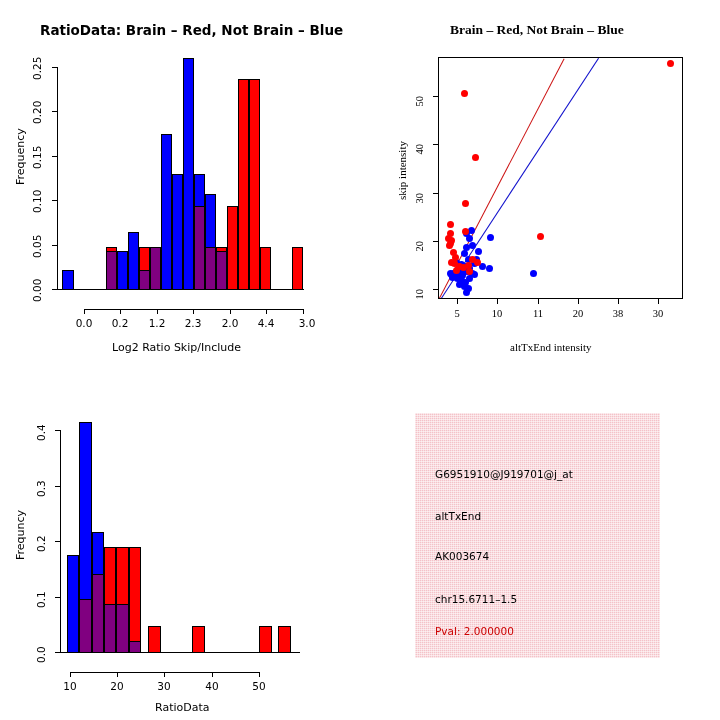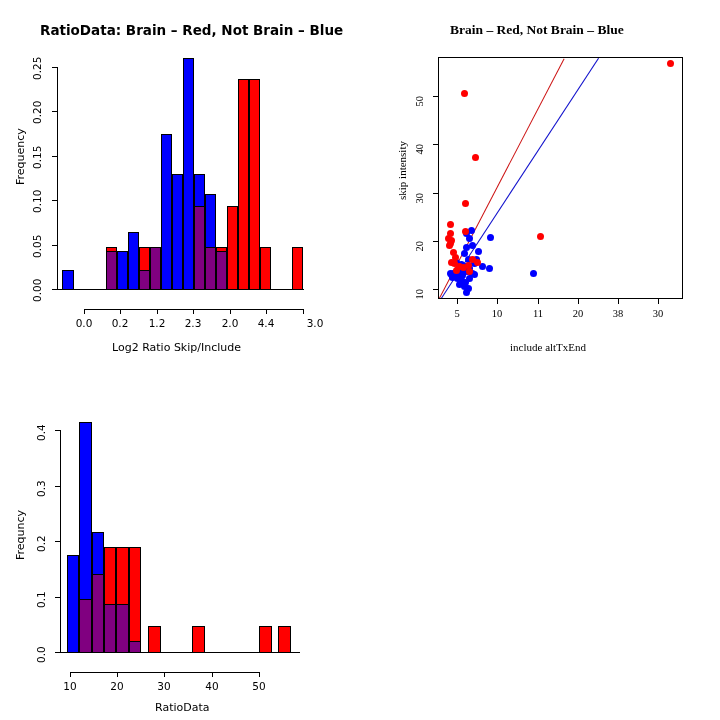--- a/index.html
+++ b/index.html
@@ -171,30 +171,30 @@
     <div class="tickmark" style="left:230px;top:309px;width:1px;height:5px;"></div>
     <div class="tickmark" style="left:266px;top:309px;width:1px;height:5px;"></div>
     <div class="tickmark" style="left:303px;top:309px;width:1px;height:5px;"></div>
 
     <div class="ticklab" style="left:69px;top:317px;width:30px;">0.0</div>
     <div class="ticklab" style="left:105px;top:317px;width:30px;">0.2</div>
     <div class="ticklab" style="left:142px;top:317px;width:30px;">1.2</div>
     <div class="ticklab" style="left:178px;top:317px;width:30px;">2.3</div>
     <div class="ticklab" style="left:215px;top:317px;width:30px;">2.0</div>
     <div class="ticklab" style="left:251px;top:317px;width:30px;">4.4</div>
-    <div class="ticklab" style="left:300px;top:317px;width:30px;">3.0</div>
+    <div class="ticklab" style="left:292px;top:317px;width:30px;">3.0</div>
   </div>
 
   <div class="panel" id="p2" style="left:380px;top:0;width:360px;height:360px;font-family:Liberation Serif, serif;">
 
     <div class="title" style="left:70px;top:22px;">Brain – Red, Not Brain – Blue</div>
 
     <div class="ylab" style="left:16px;top:200px;">skip intensity</div>
 
-    <div class="axis-title" style="left:130px;top:341px;">include altTxEnd</div>
+    <div class="axis-title" style="left:130px;top:341px;">altTxEnd intensity</div>
 
     <div class="plotbox" style="left:58px;top:57px;width:245px;height:242px;"></div>
 
     <div style="position:absolute;left:59px;top:58px;width:243px;height:240px;overflow:hidden;">
 
       <div class="fitline" style="left:0px;top:240px;width:270px;border-top-color:#cc1111;
            transform:rotate(-62.5deg);"></div>
 
       <div class="fitline" style="left:2px;top:240px;width:287px;border-top-color:#1111cc;
            transform:rotate(-56.8deg);"></div>
@@ -343,14 +343,21 @@
     <div class="tickmark" style="left:212px;top:312px;width:1px;height:5px;"></div>
     <div class="tickmark" style="left:259px;top:312px;width:1px;height:5px;"></div>
 
     <div class="ticklab" style="left:58px;top:320px;width:24px;">10</div>
     <div class="ticklab" style="left:105px;top:320px;width:24px;">20</div>
     <div class="ticklab" style="left:152px;top:320px;width:24px;">30</div>
     <div class="ticklab" style="left:200px;top:320px;width:24px;">40</div>
     <div class="ticklab" style="left:247px;top:320px;width:24px;">50</div>
   </div>
 
+  <div id="infopanel">
+    <div class="info-line" style="top:55px;">G6951910@J919701@j_at</div>
+    <div class="info-line" style="top:97px;">altTxEnd</div>
+    <div class="info-line" style="top:137px;">AK003674</div>
+    <div class="info-line" style="top:180px;">chr15.6711–1.5</div>
+    <div class="info-line info-pval" style="top:212px;">Pval: 2.000000</div>
+  </div>
 
 </div>
 
 </body></html>

